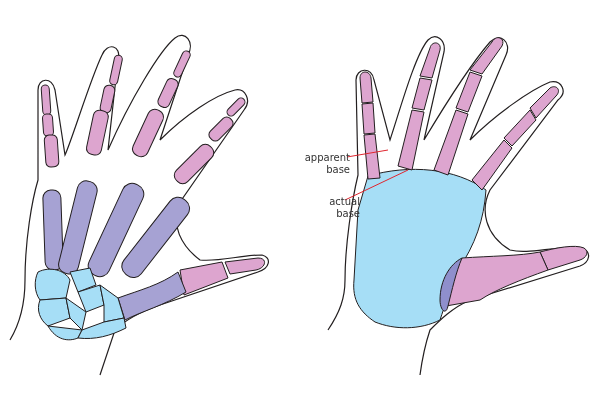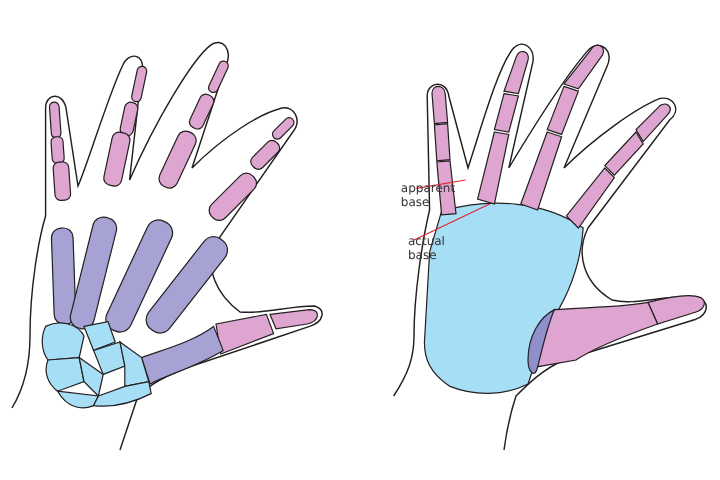--- a/index.html
+++ b/index.html
@@ -4,21 +4,21 @@
 <style>
   html, body { margin: 0; padding: 0; background: #ffffff; }
   body { width: 600px; height: 400px; overflow: hidden; position: relative; font-family: "DejaVu Sans", sans-serif; }
   svg { position: absolute; left: 0; top: 0; }
   .outline { fill: #ffffff; stroke: #231f20; stroke-width: 1.2; }
   .bone { stroke: #231f20; stroke-width: 1; }
   .phal { fill: #dda5cf; }
   .meta { fill: #a6a2d3; }
   .carp { fill: #a6def6; }
   .palm { fill: #a6def6; stroke: #231f20; stroke-width: 1; }
-  .lbl { position: absolute; font-size: 10px; color: #333; text-align: left; line-height: 12px; margin-left: 40px; }
+  .lbl { position: absolute; font-size: 10px; color: #333; text-align: right; line-height: 12px; }
 </style>
 </head>
 <body>
 
 <svg width="600" height="400" viewBox="0 0 600 400">
 
   <path class="outline" d="M10,340 C22,320 25,300 25,280 C25,240 32,200 38,180 L38,90 C38,78 52,76 55,90 L65,155 C72,140 90,80 102,55 C107,42 122,45 118,60 L108,150 C130,100 160,50 175,38 C185,30 195,42 188,55 L160,140 C185,115 215,95 235,90 C245,88 252,100 244,110 L178,205 C172,225 180,245 200,260 C220,262 240,255 262,255 C272,258 270,268 258,272 L160,305 C140,312 125,320 115,330 C110,345 105,360 100,375"></path>
 
   <g>
     <rect class="bone phal" x="42" y="85" width="8" height="30" rx="4" transform="rotate(-4 46 100)"></rect>
@@ -97,16 +97,16 @@
   </g>
 
   <line x1="347" y1="157" x2="388" y2="150" stroke="#e0262f" stroke-width="1"></line>
   <line x1="345" y1="200" x2="408" y2="170" stroke="#e0262f" stroke-width="1"></line>
 </svg>
 
 <div class="lbl" style="left:294px; top:152px; width:56px;">
   <div>apparent</div>
   <div>base</div>
 </div>
-<div class="lbl" style="left:300px; top:196px; width:44px;">
+<div class="lbl" style="left:316px; top:196px; width:44px;">
   <div>actual</div>
   <div>base</div>
 </div>
 
 </body></html>

